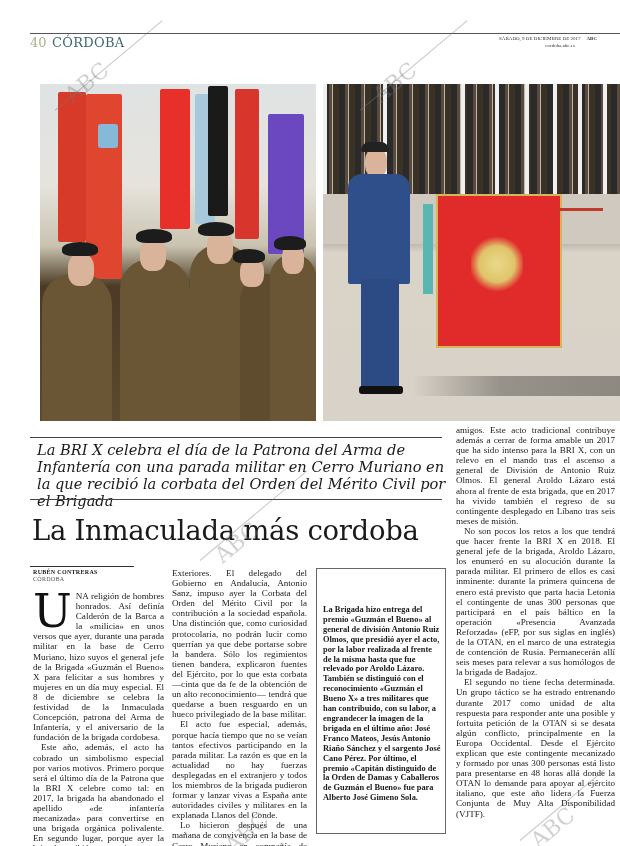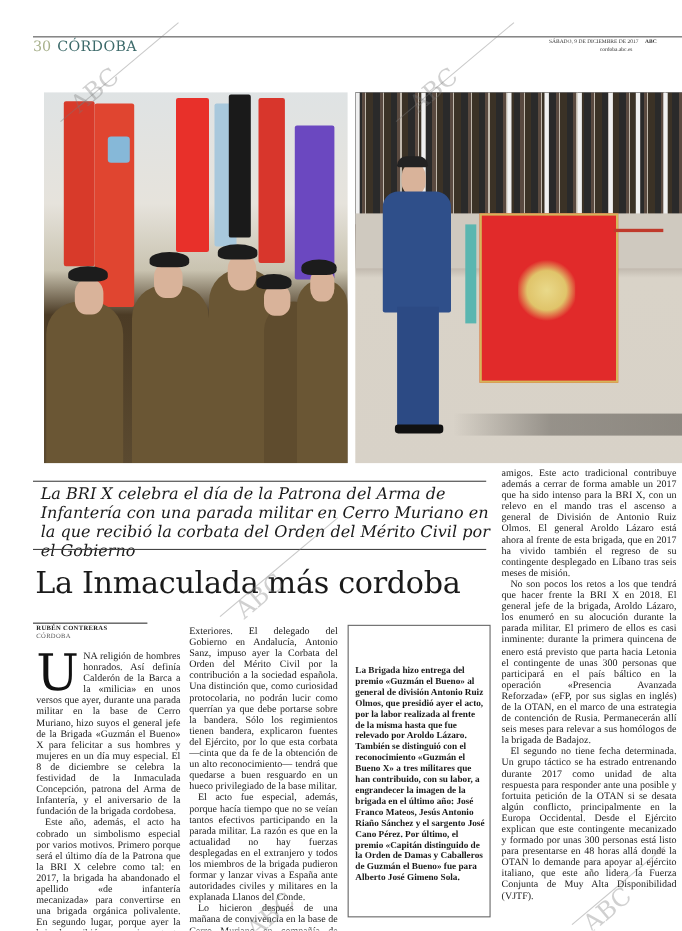--- a/index.html
+++ b/index.html
@@ -58,21 +58,21 @@
   .sidebar-title { position: absolute; left: 6px; top: 6px; width: 120px; font-family: "DejaVu Serif", serif; font-style: italic; font-size: 12.5px; line-height: 13.5px; color: #2f6e73; }
   .sidebar-body { position: absolute; left: 6px; top: 36px; width: 118px; font-family: "Liberation Serif", serif; font-weight: bold; font-size: 8.4px; line-height: 9.9px; color: #1a1a1a; }
 
   .wm { position: absolute; font-family: "DejaVu Serif", serif; font-size: 22px; color: rgba(120,120,120,0.35); transform: rotate(-40deg); pointer-events: none; }
   .wm-line { position: absolute; height: 1px; background: rgba(120,120,120,0.4); transform-origin: left center; transform: rotate(-40deg); pointer-events: none; }
 </style>
 </head>
 <body>
 
 <div class="abs top-rule"></div>
-<div class="abs page-num">30</div>
+<div class="abs page-num">40</div>
 <div class="abs section">CÓRDOBA</div>
 <div class="abs date">
   <span>SÁBADO, 9 DE DICIEMBRE DE 2017</span><span class="abc">ABC</span><br>
   <span>cordoba.abc.es</span><span style="display:inline-block;width:22px"></span>
 </div>
 
 <div class="abs photo photo-left">
   <div class="flag" style="left:18px;top:8px;width:28px;height:150px;background:#d83a2a;"></div>
   <div class="flag" style="left:46px;top:10px;width:36px;height:185px;background:#e04530;"></div>
   <div class="flag" style="left:58px;top:40px;width:20px;height:24px;background:#86b8d8;border-radius:3px;"></div>
@@ -115,21 +115,21 @@
   <div class="man-suit" style="left:38px;top:195px;width:38px;height:110px;background:#2c4a84;"></div>
   <div style="position:absolute;left:36px;top:302px;width:44px;height:8px;background:#111;border-radius:3px;"></div>
   <div style="position:absolute;left:100px;top:120px;width:10px;height:90px;background:#5ab6b0;"></div>
   <div class="red-flag" style="left:113px;top:110px;width:122px;height:150px;"></div>
   <div style="position:absolute;left:148px;top:150px;width:52px;height:60px;background:radial-gradient(circle,#e9d98a 0%,#e0c46a 45%,transparent 70%);"></div>
   <div style="position:absolute;left:235px;top:124px;width:45px;height:3px;background:#c0392b;"></div>
   <div style="position:absolute;left:0;top:292px;width:297px;height:20px;background:linear-gradient(90deg,transparent 30%,#6a6660 60%,#5a5650 100%);opacity:0.6;"></div>
 </div>
 
 <div class="abs cap-rule"></div>
-<div class="abs caption">La BRI X celebra el día de la Patrona del Arma de Infantería con una parada militar en Cerro Muriano en la que recibió la corbata del Orden del Mérito Civil por el Gobierno</div>
+<div class="abs caption">La BRI X celebra el día de la Patrona del Arma de Infantería con una parada militar en Cerro Muriano en la que recibió la corbata del Orden del Mérito Civil por el Brigada</div>
 <div class="abs cap-rule2"></div>
 
 <div class="abs headline">La Inmaculada más cordoba</div>
 <div class="abs head-rule-small"></div>
 <div class="abs byline">RUBÉN CONTRERAS</div>
 <div class="abs dateline">CÓRDOBA</div>
 
 <div class="abs col col1">
   <span class="dropcap">U</span>
   <p class="noindent">NA religión de hombres honrados. Así definía Calderón de la Barca a la «milicia» en unos versos que ayer, durante una parada militar en la base de Cerro Muriano, hizo suyos el general jefe de la Brigada «Guzmán el Bueno» X para felicitar a sus hombres y mujeres en un día muy especial. El 8 de diciembre se celebra la festividad de la Inmaculada Concepción, patrona del Arma de Infantería, y el aniversario de la fundación de la brigada cordobesa.</p>

